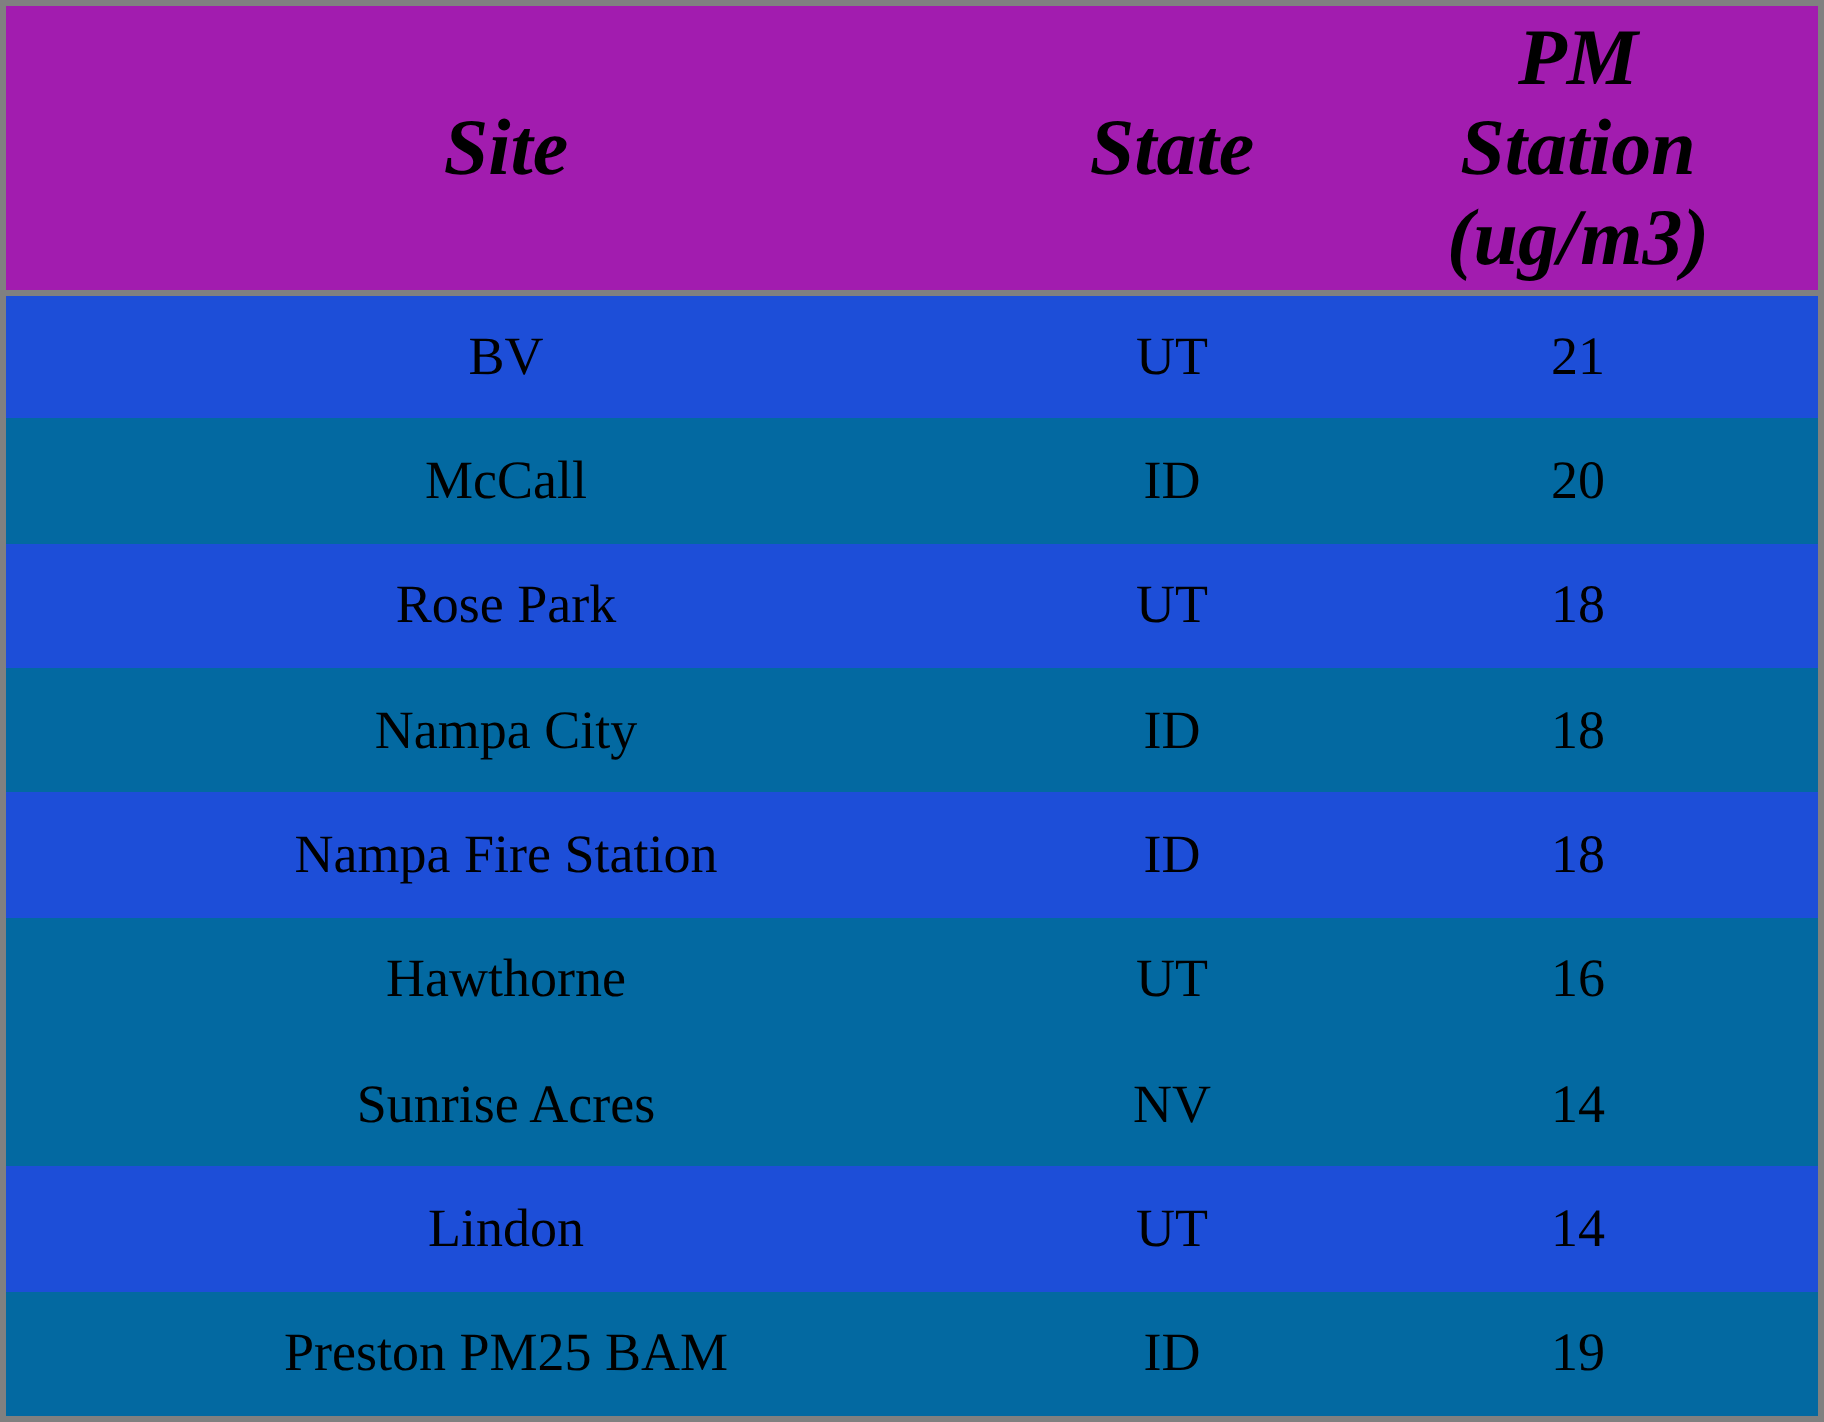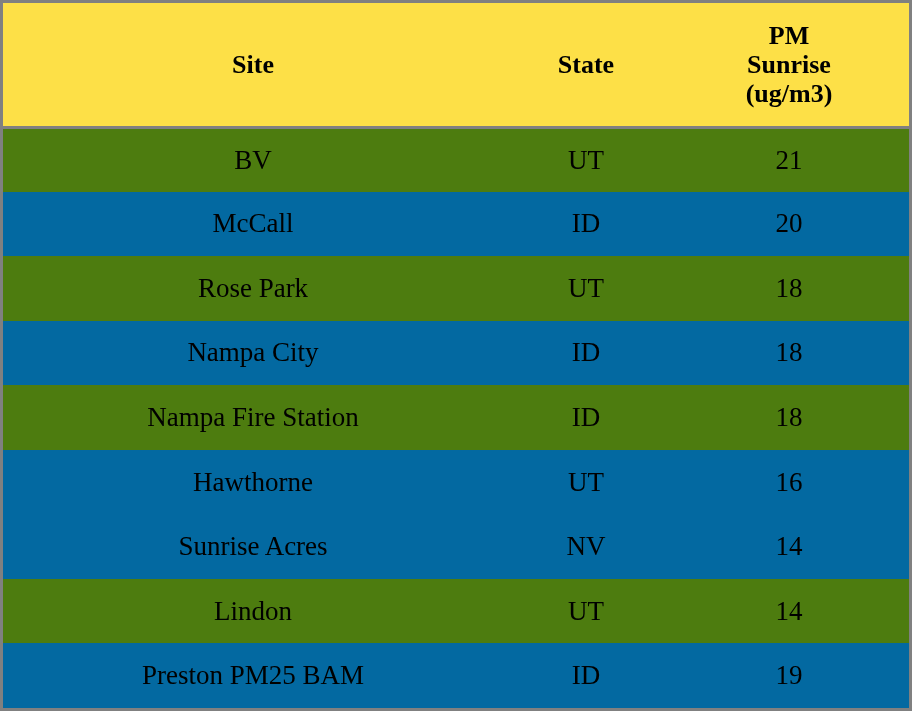--- a/index.html
+++ b/index.html
@@ -20,61 +20,62 @@
     border: 3px solid #808080;
     background: #ffffff;
   }
   table.data-table {
     width: 100%;
     height: 100%;
     border-collapse: collapse;
     table-layout: fixed;
   }
   thead th {
-    background: #fde047;
+    background: #a21caf;
     color: #000000;
     font-weight: bold;
-    font-size: 26px;
+    font-size: 40px;
     line-height: 1.12;
     text-align: center;
     vertical-align: middle;
     padding: 4px 6px;
     border-bottom: 3px solid #808080;
     height: 124px;
     box-sizing: border-box;
+    font-style: italic;
   }
   thead th.col-site { width: 500px; margin-left: 24px; }
   thead th.col-state { width: 166px; }
   thead th.col-value { width: 240px; }
   tbody td {
     font-size: 27px;
     color: #000000;
     text-align: center;
     vertical-align: middle;
     padding: 2px 6px;
     height: 58px;
     box-sizing: border-box;
     border: none;
   }
-  tbody tr.row-odd td { background: #4d7c0f; }
+  tbody tr.row-odd td { background: #1d4ed8; }
   tbody tr.row-even td { background: #0369a1; }
   .hdr-line { display: block; }
 </style>
 </head>
 <body>
 
 <div class="table-wrap">
   <table class="data-table">
     <thead>
       <tr>
         <th class="col-site">Site</th>
         <th class="col-state">State</th>
         <th class="col-value">
           <span class="hdr-line">PM</span>
-          <span class="hdr-line">Sunrise</span>
+          <span class="hdr-line">Station</span>
           <span class="hdr-line">(ug/m3)</span>
         </th>
       </tr>
     </thead>
     <tbody>
       <tr class="row-odd">
         <td>BV</td>
         <td>UT</td>
         <td>21</td>
       </tr>

